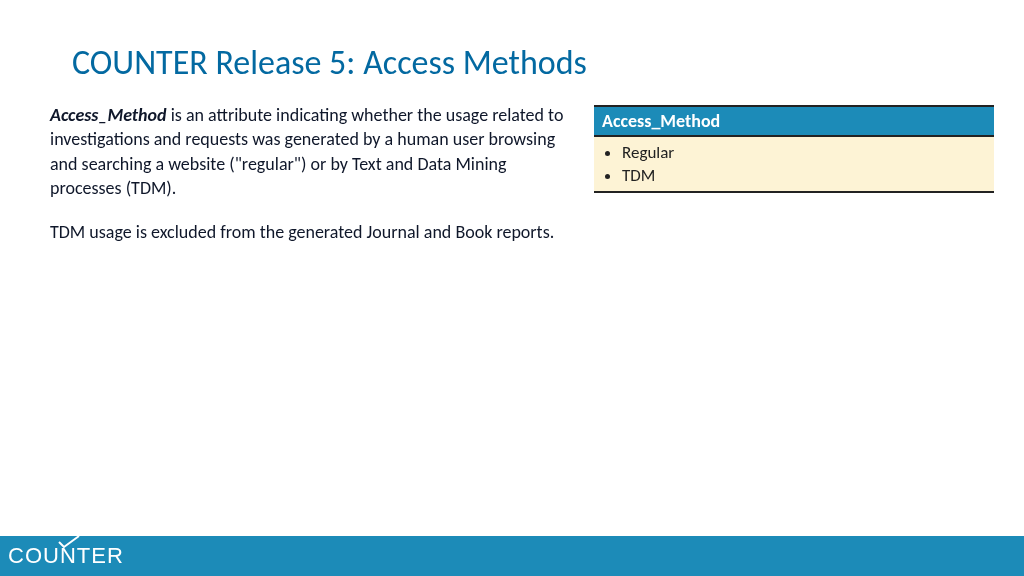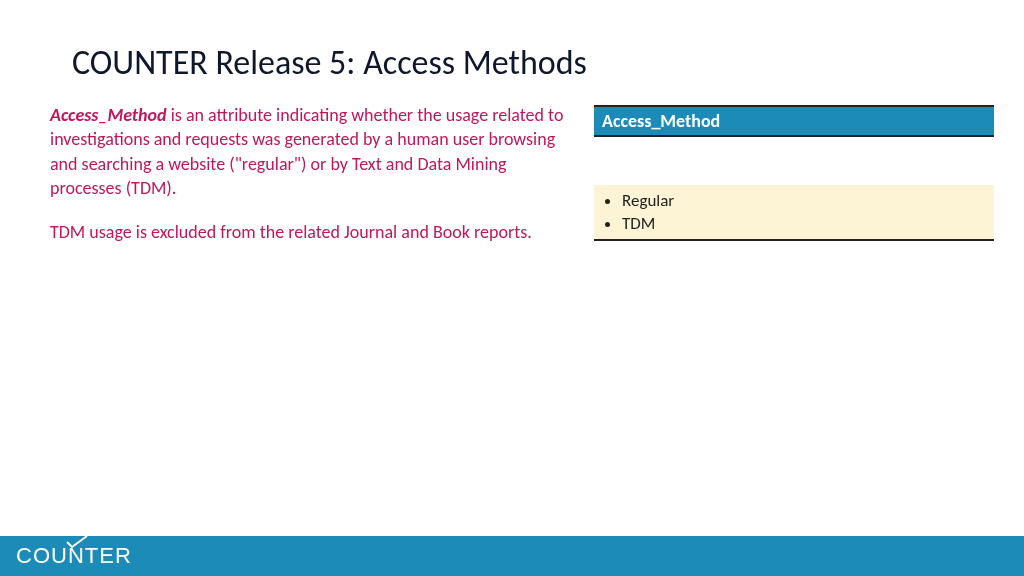--- a/index.html
+++ b/index.html
@@ -7,33 +7,33 @@
       width: 1024px;
       height: 576px;
       font-family: Calibri, 'Segoe UI', Arial, sans-serif;
       background: #fff;
       position: relative;
       overflow: hidden;
     }
     .title {
       font-size: 34px;
       font-weight: 300;
-      color: #0f172a;
+      color: #0369a1;
       padding: 42px 0 20px 72px;
     }
     .content {
       display: flex;
       padding: 0 30px 0 50px;
       gap: 30px;
     }
     .left-col {
       flex: 1;
       font-size: 18px;
       line-height: 1.35;
-      color: #be185d;
+      color: #0f172a;
     }
     .left-col p { margin-bottom: 20px; }
     .strong { font-weight: 700; font-style: italic; }
     .right-col {
       width: 400px;
       padding-top: 2px;
     }
     .table-box {
       border-top: 2px solid #222;
       border-bottom: 2px solid #222;
@@ -44,36 +44,35 @@
       font-weight: 700;
       font-size: 18px;
       padding: 3px 8px;
       border-bottom: 2px solid #222;
     }
     .table-body {
       background: #fdf3d5;
       padding: 4px 8px 4px 28px;
       font-size: 17px;
       color: #222;
-      margin-top: 48px;
     }
     .table-body ul { list-style: disc; padding-left: 0; }
     .table-body li { padding: 1px 0; }
     .footer {
       position: absolute;
       bottom: 0;
       left: 0;
       right: 0;
       height: 40px;
       background: #1c8bb8;
       color: #fff;
       display: flex;
       align-items: center;
       justify-content: space-between;
-      padding: 0 20px 0 16px;
+      padding: 0 20px 0 8px;
     }
     .logo {
       display: flex;
       align-items: baseline;
       font-size: 22px;
       letter-spacing: 1px;
       font-weight: 400;
       font-family: 'Trebuchet MS', Arial, sans-serif;
     }
     .logo-n {
@@ -95,21 +94,21 @@
 </head>
 <body>
 
 <h1 class="title">COUNTER Release 5: Access Methods</h1>
 
 <div class="content">
   <div class="left-col">
     <p>
       <span class="strong">Access_Method</span><span> is an  attribute indicating whether the usage related to investigations and requests was generated by a human user browsing and searching a website ("regular") or by Text and Data Mining processes (TDM).</span>
     </p>
-    <p>TDM usage is excluded from the related Journal and Book reports.</p>
+    <p>TDM usage is excluded from the generated Journal and Book reports.</p>
   </div>
   <div class="right-col">
     <div class="table-box">
       <div class="table-header">Access_Method</div>
       <div class="table-body">
         <ul>
           <li>Regular</li>
           <li>TDM</li>
         </ul>
       </div>

